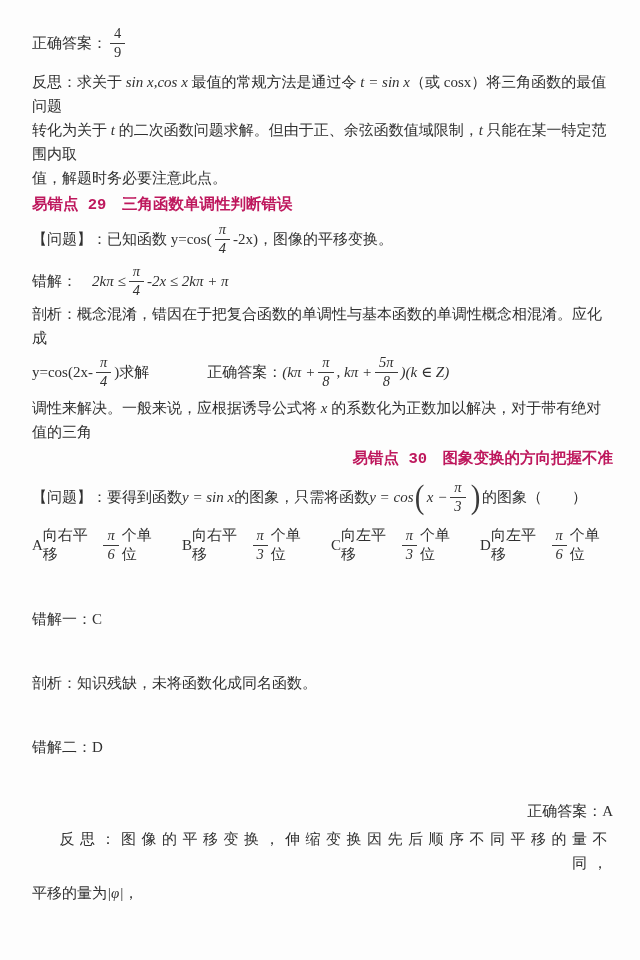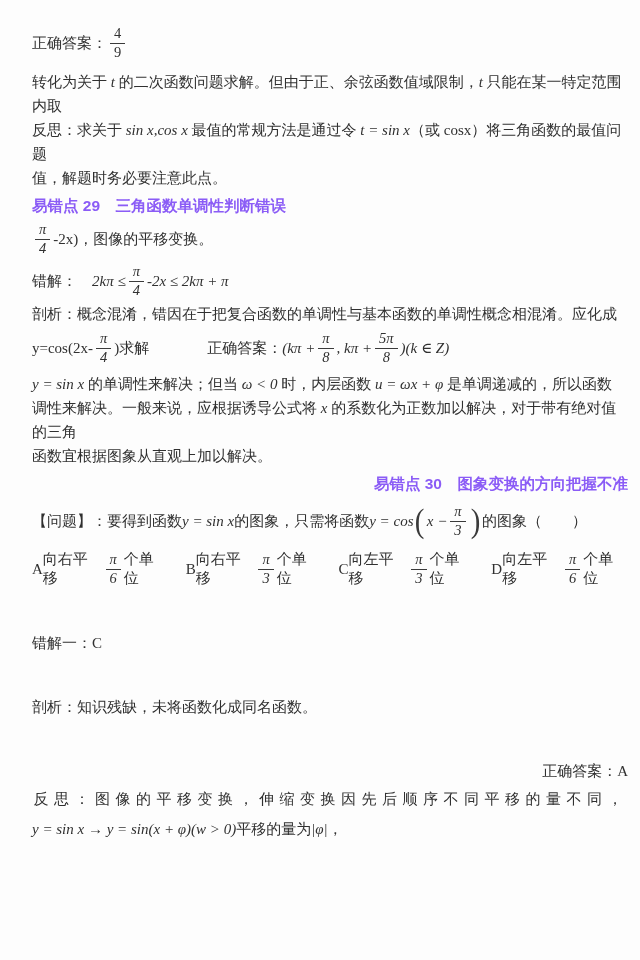--- a/index.html
+++ b/index.html
@@ -2,28 +2,28 @@
 <html><head>
 <meta charset="utf-8">
 <style>
   html,body{margin:0;padding:0;}
   body{
     width:640px;height:960px;overflow:hidden;
     background:#fdfdfd;color:#303030;
     font-family:"Liberation Serif","DejaVu Serif",serif;
     font-size:15px;
   }
-  .page{padding:22px 12px 0 32px;}
+  .page{padding:22px 27px 0 32px;}
   .line{line-height:24px;margin-bottom:0;}
   .para .line{line-height:24px;}
   .fline{display:flex;align-items:center;min-height:42px;}
   .mi{font-style:italic;font-family:"Liberation Serif","DejaVu Serif",serif;}
   .heading{
-    font-family:Liberation Sans, sans-serif;
-    font-weight:700;font-size:15.5px;color:#8b5cf6;
+    font-family:Liberation Mono, monospace;
+    font-weight:700;font-size:15.5px;color:#be185d;
     line-height:23px;margin:1px 0 1px;
   }
   .frac{
     display:inline-flex;flex-direction:column;align-items:center;
     vertical-align:middle;margin:0 3px;line-height:1.1;font-size:14.5px;
   }
   .frac .num{border-bottom:1px solid #3a3a3a;padding:0 4px 1px;display:block;}
   .frac .den{padding-top:1px;display:block;}
   .frac.it{font-style:italic;}
   .bp{
@@ -48,33 +48,34 @@
   <div class="fline mb6">
     <span>正确答案：</span>
     <span class="frac">
       <span class="num">4</span>
       <span class="den">9</span>
     </span>
   </div>
 
   <div class="para mb4">
     <div class="line">
-      <span>转化为关于 </span><span class="mi">t</span><span> 的二次函数问题求解。但由于正、余弦函数值域限制，</span><span class="mi">t</span><span> 只能在某一特定范围内取</span>
+      <span>反思：求关于 </span><span class="mi">sin x,cos x</span><span> 最值的常规方法是通过令 </span><span class="mi">t = sin x</span><span>（或 cosx）将三角函数的最值问题</span>
     </div>
     <div class="line">
-      <span>反思：求关于 </span><span class="mi">sin x,cos x</span><span> 最值的常规方法是通过令 </span><span class="mi">t = sin x</span><span>（或 cosx）将三角函数的最值问题</span>
+      <span>转化为关于 </span><span class="mi">t</span><span> 的二次函数问题求解。但由于正、余弦函数值域限制，</span><span class="mi">t</span><span> 只能在某一特定范围内取</span>
     </div>
     <div class="line">
       <span>值，解题时务必要注意此点。</span>
     </div>
   </div>
 
   <div class="heading">易错点 29　三角函数单调性判断错误</div>
 
   <div class="fline">
+    <span>【问题】：已知函数 y=cos(</span>
     <span class="frac it">
       <span class="num">π</span>
       <span class="den">4</span>
     </span>
     <span>-2x)，图像的平移变换。</span>
   </div>
 
   <div class="fline">
     <span>错解：　</span>
     <span class="mi">2kπ ≤ </span>
@@ -106,27 +107,21 @@
     <span class="mi">, kπ + </span>
     <span class="frac it">
       <span class="num">5π</span>
       <span class="den">8</span>
     </span>
     <span class="mi">)(k ∈ Z)</span>
   </div>
 
   <div class="para mb4">
     <div class="line">
-      <span class="mi">y = sin x</span><span> 的单调性来解决；但当 </span><span class="mi">ω &lt; 0</span><span> 时，内层函数 </span><span class="mi">u = ωx + φ</span><span> 是单调递减的，所以函数</span>
-    </div>
-    <div class="line">
       <span>调性来解决。一般来说，应根据诱导公式将 </span><span class="mi">x</span><span> 的系数化为正数加以解决，对于带有绝对值的三角</span>
-    </div>
-    <div class="line">
-      <span>函数宜根据图象从直观上加以解决。</span>
     </div>
   </div>
 
   <div class="heading mb2">易错点 30　图象变换的方向把握不准</div>
 
   <div class="prob30">
     <span>【问题】：要得到函数 </span>
     <span class="mi">y = sin x</span>
     <span> 的图象，只需将函数 </span>
     <span class="mi">y = cos</span>
@@ -174,24 +169,24 @@
       <span class="frac it">
         <span class="num">π</span>
         <span class="den">6</span>
       </span>
       <span>个单位</span>
     </span>
   </div>
 
   <div class="single">错解一：C</div>
   <div class="single">剖析：知识残缺，未将函数化成同名函数。</div>
+  <div class="single">错解二：D</div>
   <div class="single mb2">正确答案：A</div>
 
   <div class="wide mb2">反思：图像的平移变换，伸缩变换因先后顺序不同平移的量不同，</div>
 
   <div class="f1line">
-    <span class="mi">y = sin x → y = sin(x + φ)(w &gt; 0)</span>
     <span> 平移的量为</span>
     <span class="mi">|φ|</span>
     <span>，</span>
   </div>
 
 </div>
 
 </body></html>

